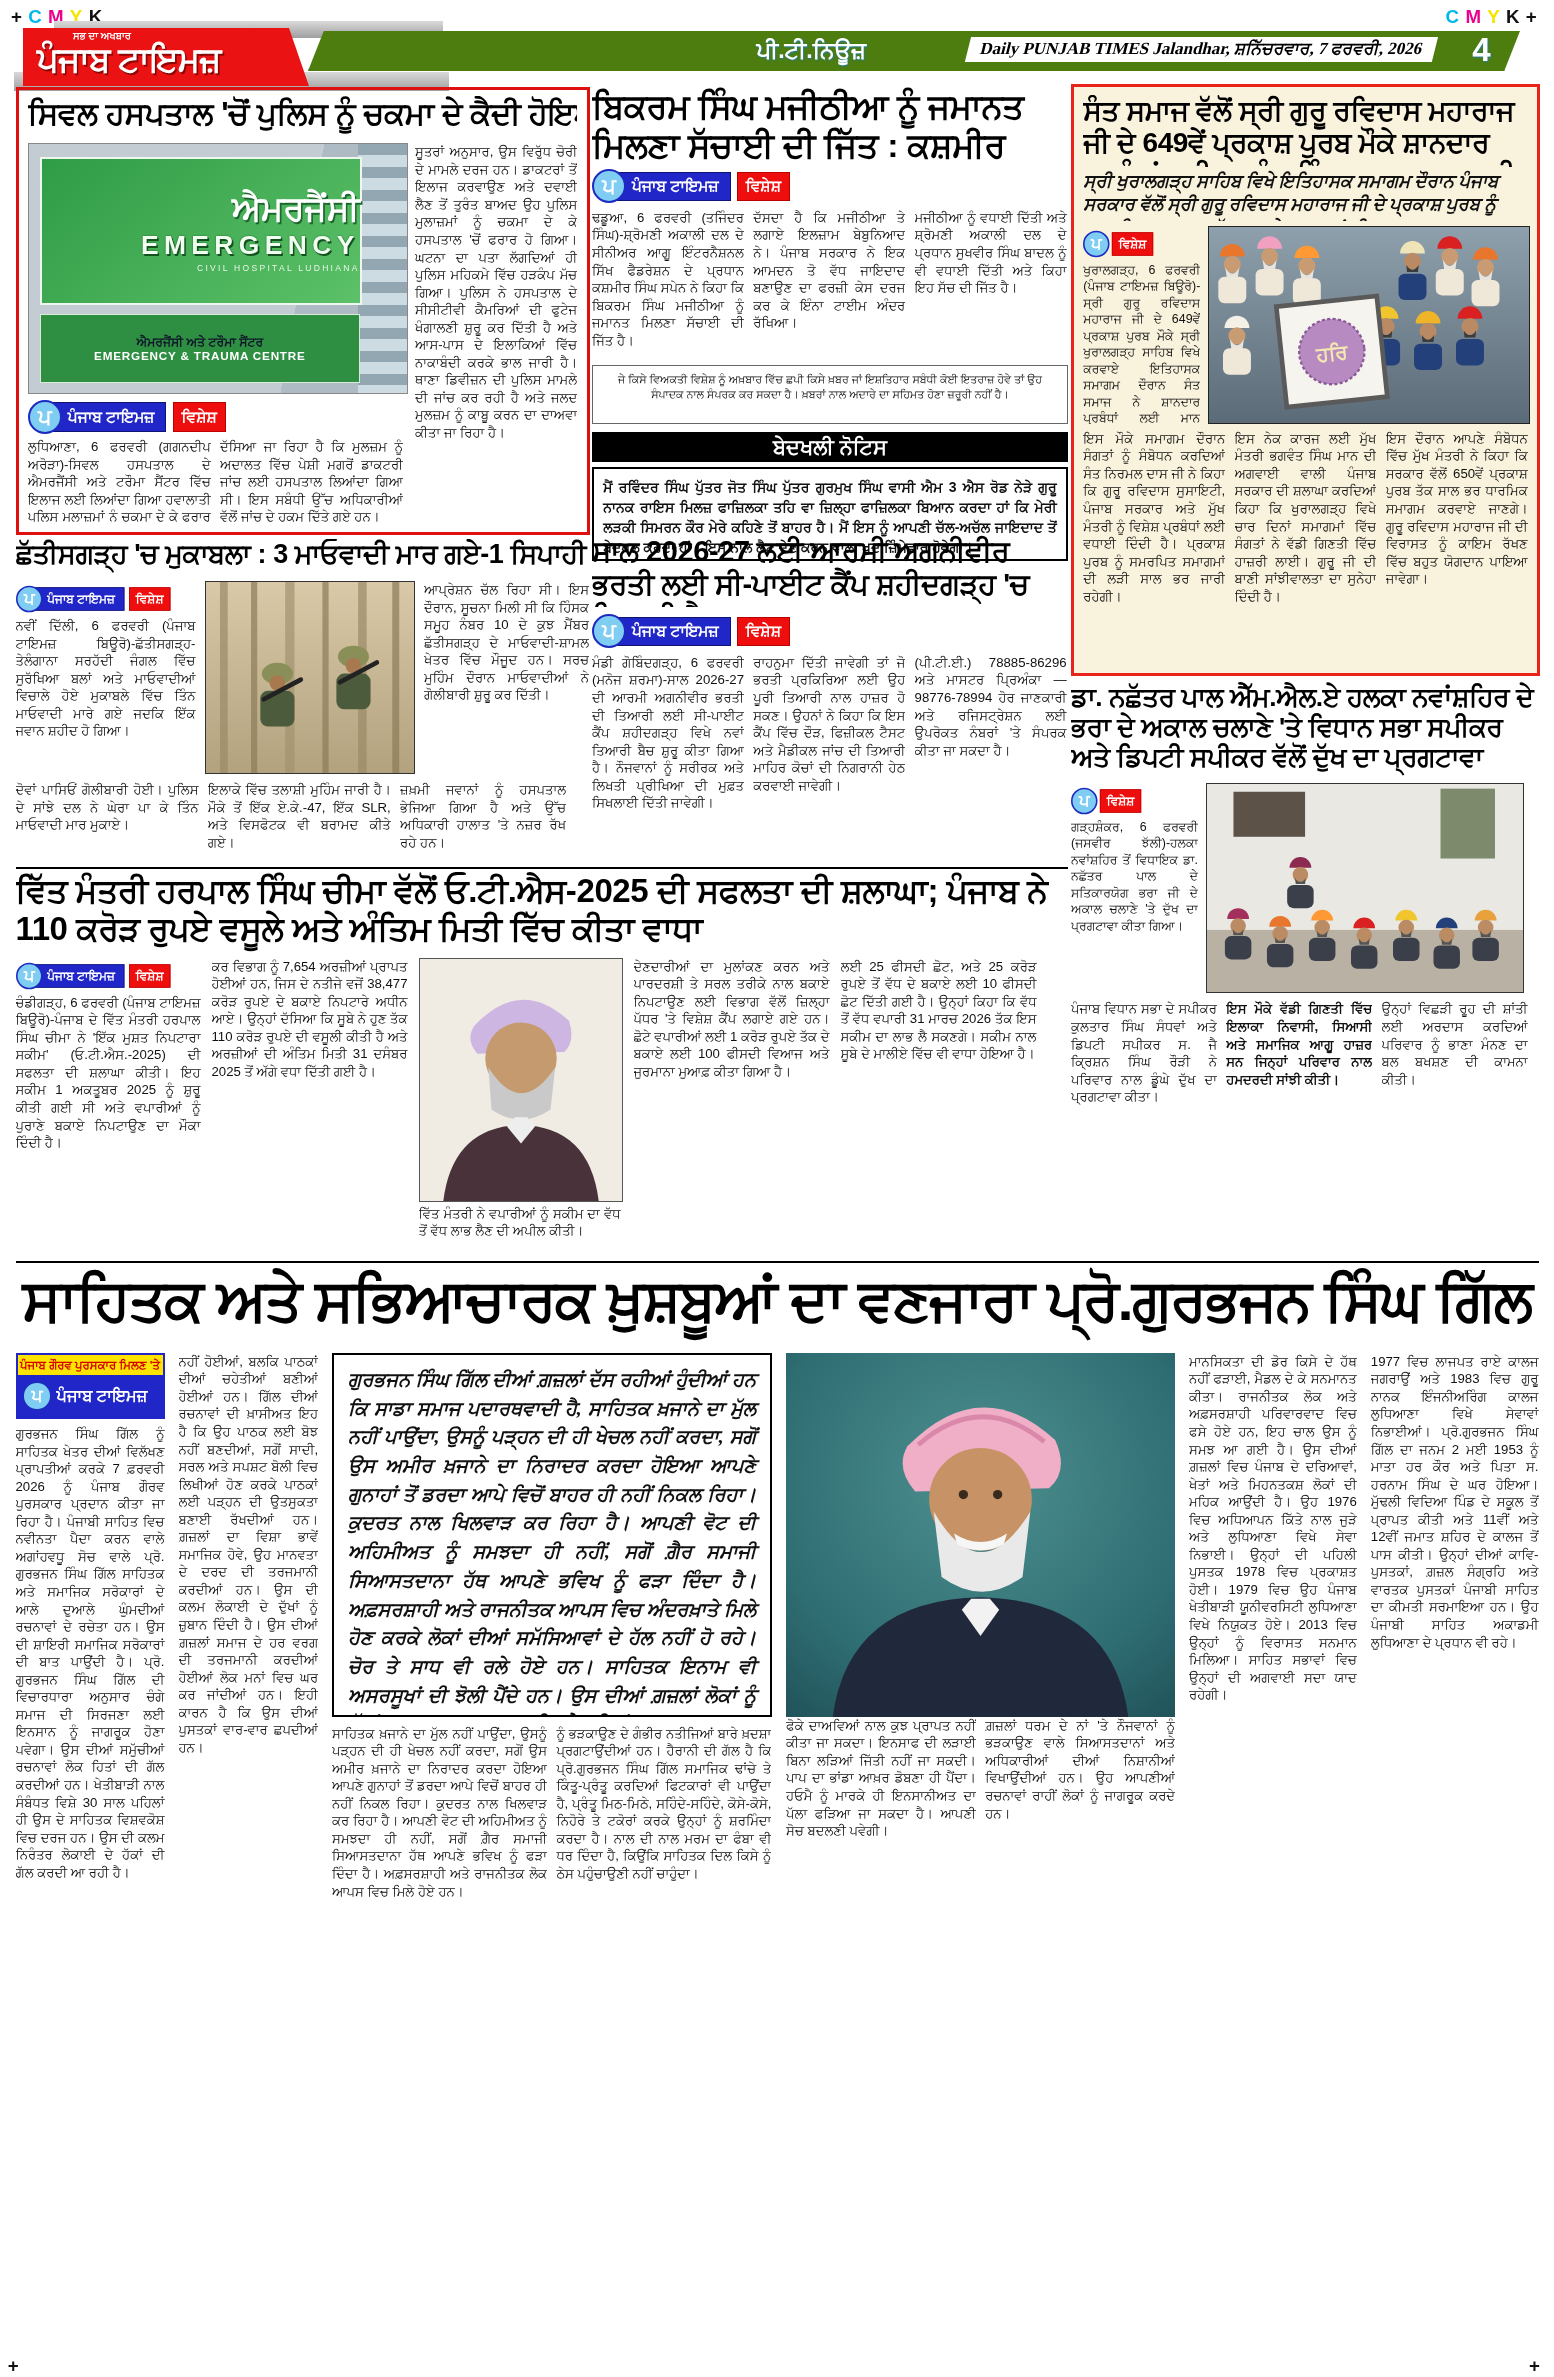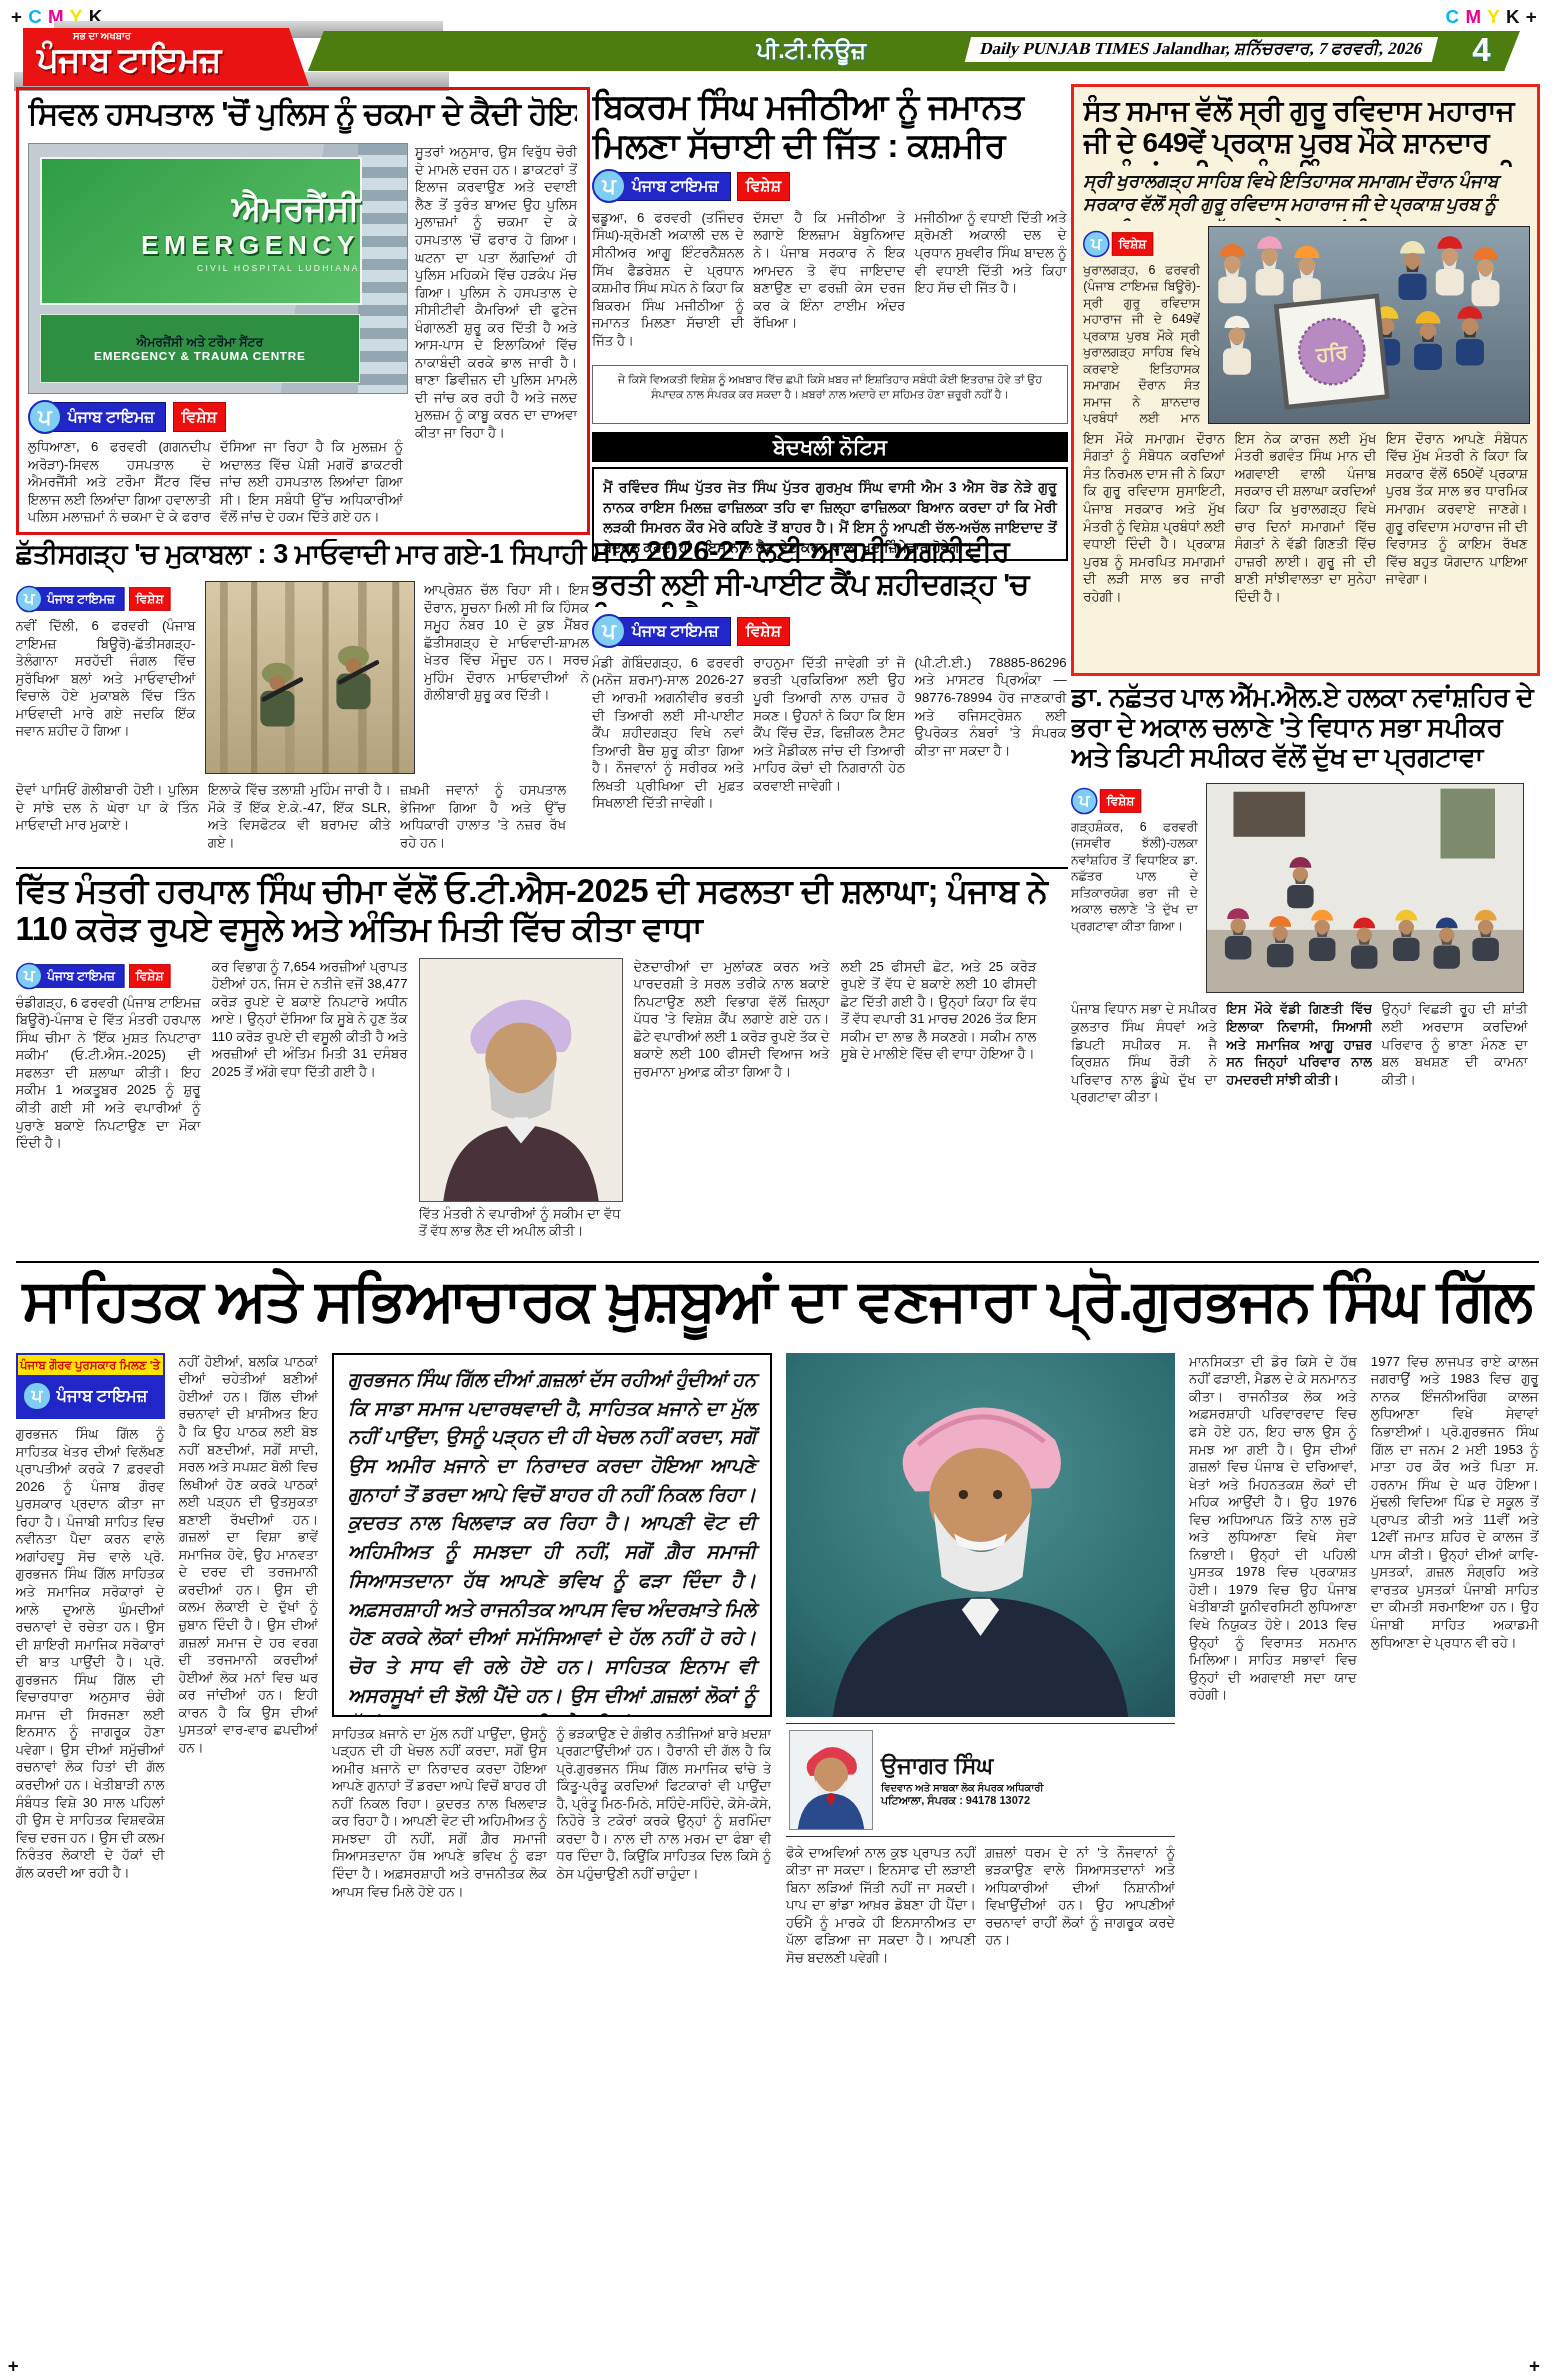--- a/index.html
+++ b/index.html
@@ -396,37 +396,20 @@
             <path d="M170 118 q80 -70 162 -4" stroke="#d988aa" stroke-width="6" fill="none"></path>
             <circle cx="250" cy="188" r="66" fill="#c79366"></circle>
             <path d="M190 204 q60 104 124 0 l-10 84 q-52 38 -104 0 z" fill="#e9e9e9"></path>
             <path d="M216 232 q34 22 68 0 l-4 14 q-30 16 -60 0 z" fill="#f6f6f6"></path>
             <path d="M60 468 q20 -150 190 -154 q170 4 190 154 z" fill="#20283c"></path>
             <path d="M226 330 l24 34 l24 -34 l-12 -14 h-24 z" fill="#f2f2f2"></path>
             <circle cx="228" cy="182" r="6" fill="#3a2a1c"></circle>
             <circle cx="272" cy="182" r="6" fill="#3a2a1c"></circle>
           </svg>
         </div>
-        <div class="author">
-          <div class="photo ph-author">
-            <svg class="ph-svg" viewBox="0 0 106 126" preserveAspectRatio="none">
-              <rect width="106" height="126" fill="#eef2f4"></rect>
-              <path d="M24 38 q30 -34 60 -2 q6 14 -2 20 l-56 2 q-8 -10 -2 -20 z" fill="#e03a4e"></path>
-              <circle cx="53" cy="56" r="22" fill="#c79366"></circle>
-              <path d="M33 62 q20 34 40 0 l-4 28 q-16 12 -32 0 z" fill="#ececec"></path>
-              <path d="M10 126 q6 -44 43 -46 q37 2 43 46 z" fill="#2b4a8c"></path>
-              <path d="M47 86 l6 10 l6 -10 l-4 -6 h-4 z" fill="#d01818"></path>
-            </svg>
-          </div>
-          <div>
-            <div class="author-name">ਉਜਾਗਰ ਸਿੰਘ</div>
-            <div class="author-role">ਵਿਦਵਾਨ ਅਤੇ ਸਾਬਕਾ ਲੋਕ ਸੰਪਰਕ ਅਧਿਕਾਰੀ</div>
-            <div class="author-contact">ਪਟਿਆਲਾ, ਸੰਪਰਕ : 94178 13072</div>
-          </div>
-        </div>
         <div class="cols">
           <div class="col" style="width:190px;height:497px;">ਫੋਕੇ ਦਾਅਵਿਆਂ ਨਾਲ ਕੁਝ ਪ੍ਰਾਪਤ ਨਹੀਂ ਕੀਤਾ ਜਾ ਸਕਦਾ। ਇਨਸਾਫ ਦੀ ਲੜਾਈ ਬਿਨਾ ਲੜਿਆਂ ਜਿੱਤੀ ਨਹੀਂ ਜਾ ਸਕਦੀ। ਪਾਪ ਦਾ ਭਾਂਡਾ ਆਖ਼ਰ ਡੋਬਣਾ ਹੀ ਪੈਂਦਾ। ਹਓਮੈ ਨੂੰ ਮਾਰਕੇ ਹੀ ਇਨਸਾਨੀਅਤ ਦਾ ਪੱਲਾ ਫੜਿਆ ਜਾ ਸਕਦਾ ਹੈ। ਆਪਣੀ ਸੋਚ ਬਦਲਣੀ ਪਵੇਗੀ।</div>
           <div class="col" style="width:190px;height:497px;">ਗ਼ਜ਼ਲਾਂ ਧਰਮ ਦੇ ਨਾਂ 'ਤੇ ਨੌਜਵਾਨਾਂ ਨੂੰ ਭੜਕਾਉਣ ਵਾਲੇ ਸਿਆਸਤਦਾਨਾਂ ਅਤੇ ਅਧਿਕਾਰੀਆਂ ਦੀਆਂ ਨਿਸ਼ਾਨੀਆਂ ਵਿਖਾਉਂਦੀਆਂ ਹਨ। ਉਹ ਆਪਣੀਆਂ ਰਚਨਾਵਾਂ ਰਾਹੀਂ ਲੋਕਾਂ ਨੂੰ ਜਾਗਰੂਕ ਕਰਦੇ ਹਨ।</div>
         </div>
       </div>
 
       <div class="col" style="width:179px;height:999px;">ਮਾਨਸਿਕਤਾ ਦੀ ਡੋਰ ਕਿਸੇ ਦੇ ਹੱਥ ਨਹੀਂ ਫੜਾਈ, ਮੈਡਲ ਦੇ ਕੇ ਸਨਮਾਨਤ ਕੀਤਾ। ਰਾਜਨੀਤਕ ਲੋਕ ਅਤੇ ਅਫ਼ਸਰਸ਼ਾਹੀ ਪਰਿਵਾਰਵਾਦ ਵਿਚ ਫਸੇ ਹੋਏ ਹਨ, ਇਹ ਚਾਲ ਉਸ ਨੂੰ ਸਮਝ ਆ ਗਈ ਹੈ। ਉਸ ਦੀਆਂ ਗ਼ਜ਼ਲਾਂ ਵਿਚ ਪੰਜਾਬ ਦੇ ਦਰਿਆਵਾਂ, ਖੇਤਾਂ ਅਤੇ ਮਿਹਨਤਕਸ਼ ਲੋਕਾਂ ਦੀ ਮਹਿਕ ਆਉਂਦੀ ਹੈ। ਉਹ 1976 ਵਿਚ ਅਧਿਆਪਨ ਕਿੱਤੇ ਨਾਲ ਜੁੜੇ ਅਤੇ ਲੁਧਿਆਣਾ ਵਿਖੇ ਸੇਵਾ ਨਿਭਾਈ। ਉਨ੍ਹਾਂ ਦੀ ਪਹਿਲੀ ਪੁਸਤਕ 1978 ਵਿਚ ਪ੍ਰਕਾਸ਼ਤ ਹੋਈ। 1979 ਵਿਚ ਉਹ ਪੰਜਾਬ ਖੇਤੀਬਾੜੀ ਯੂਨੀਵਰਸਿਟੀ ਲੁਧਿਆਣਾ ਵਿਖੇ ਨਿਯੁਕਤ ਹੋਏ। 2013 ਵਿਚ ਉਨ੍ਹਾਂ ਨੂੰ ਵਿਰਾਸਤ ਸਨਮਾਨ ਮਿਲਿਆ। ਸਾਹਿਤ ਸਭਾਵਾਂ ਵਿਚ ਉਨ੍ਹਾਂ ਦੀ ਅਗਵਾਈ ਸਦਾ ਯਾਦ ਰਹੇਗੀ।</div>
       <div class="col" style="width:179px;height:999px;">1977 ਵਿਚ ਲਾਜਪਤ ਰਾਏ ਕਾਲਜ ਜਗਰਾਉਂ ਅਤੇ 1983 ਵਿਚ ਗੁਰੂ ਨਾਨਕ ਇੰਜਨੀਅਰਿੰਗ ਕਾਲਜ ਲੁਧਿਆਣਾ ਵਿਖੇ ਸੇਵਾਵਾਂ ਨਿਭਾਈਆਂ। ਪ੍ਰੋ.ਗੁਰਭਜਨ ਸਿੰਘ ਗਿੱਲ ਦਾ ਜਨਮ 2 ਮਈ 1953 ਨੂੰ ਮਾਤਾ ਹਰ ਕੌਰ ਅਤੇ ਪਿਤਾ ਸ. ਹਰਨਾਮ ਸਿੰਘ ਦੇ ਘਰ ਹੋਇਆ। ਮੁੱਢਲੀ ਵਿਦਿਆ ਪਿੰਡ ਦੇ ਸਕੂਲ ਤੋਂ ਪ੍ਰਾਪਤ ਕੀਤੀ ਅਤੇ 11ਵੀਂ ਅਤੇ 12ਵੀਂ ਜਮਾਤ ਸ਼ਹਿਰ ਦੇ ਕਾਲਜ ਤੋਂ ਪਾਸ ਕੀਤੀ। ਉਨ੍ਹਾਂ ਦੀਆਂ ਕਾਵਿ-ਪੁਸਤਕਾਂ, ਗ਼ਜ਼ਲ ਸੰਗ੍ਰਹਿ ਅਤੇ ਵਾਰਤਕ ਪੁਸਤਕਾਂ ਪੰਜਾਬੀ ਸਾਹਿਤ ਦਾ ਕੀਮਤੀ ਸਰਮਾਇਆ ਹਨ। ਉਹ ਪੰਜਾਬੀ ਸਾਹਿਤ ਅਕਾਡਮੀ ਲੁਧਿਆਣਾ ਦੇ ਪ੍ਰਧਾਨ ਵੀ ਰਹੇ।</div>
     </div>
   </div>

